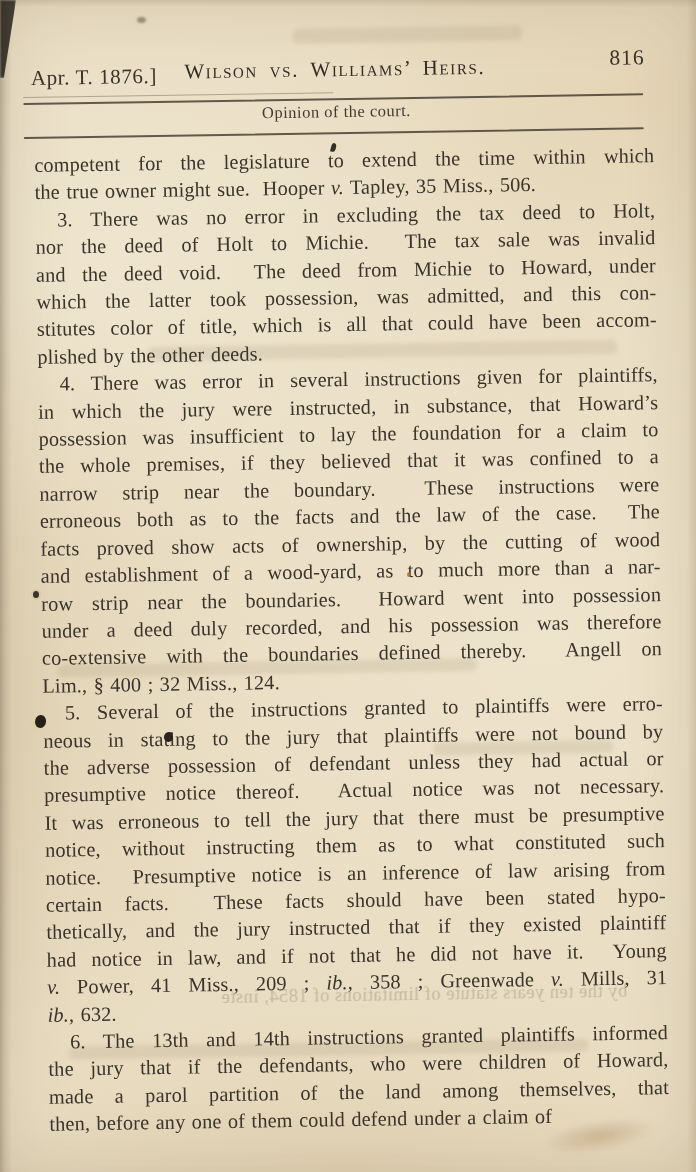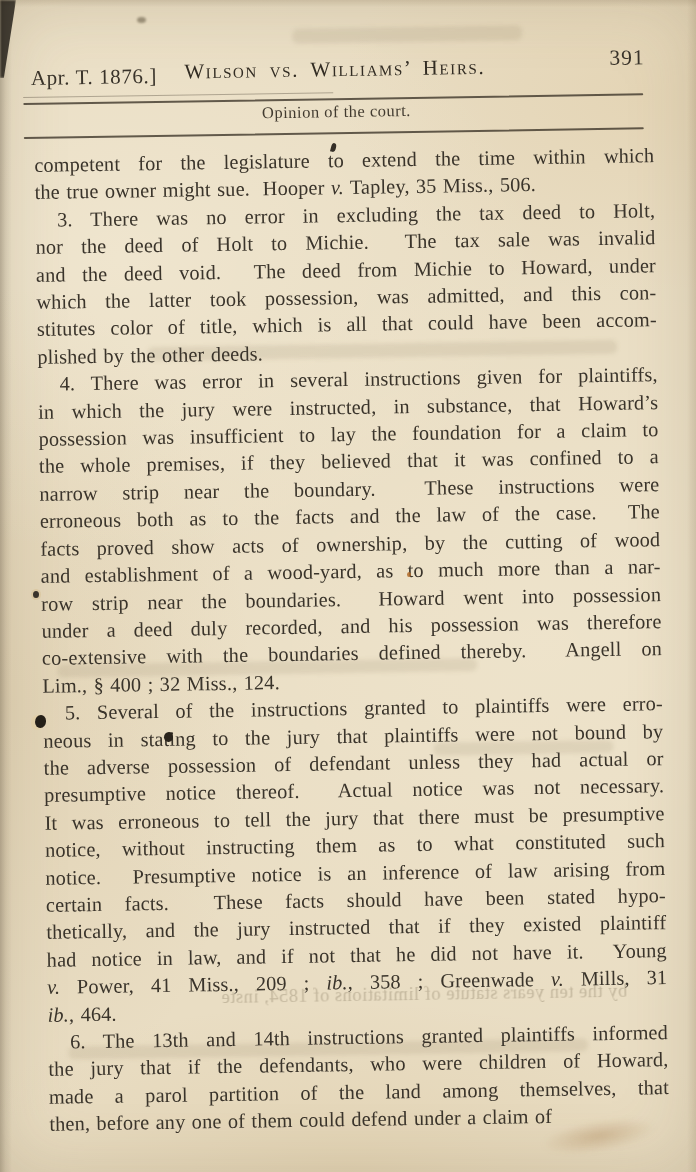--- a/index.html
+++ b/index.html
@@ -80,21 +80,21 @@
 <div class="edge-right"></div>
 <div class="edge-top"></div>
 <div class="corner-wedge"></div>
 
 <div class="rot">
 
   <div class="smudge" style="left:300px;top:28px;width:230px;height:15px;"></div>
 
   <div class="hdr-left">Apr. T. 1876.]</div>
   <div class="hdr-title">Wilson vs. Williams’ Heirs.</div>
-  <div class="hdr-pageno">391</div>
+  <div class="hdr-pageno">816</div>
 
   <div class="rule-hair hair1"></div>
   <div class="rule rule1"></div>
   <div class="section-label">Opinion of the court.</div>
   <div class="rule rule2"></div>
 
   <div class="smudge" style="left:150px;top:344px;width:470px;height:14px;"></div>
   <div class="smudge" style="left:55px;top:660px;width:420px;height:13px;"></div>
   <div class="smudge" style="left:430px;top:744px;width:180px;height:13px;"></div>
   <div class="smudge" style="left:60px;top:1042px;width:520px;height:13px;"></div>
@@ -126,21 +126,21 @@
       <div class="line"><span>neous in stating to the jury that plaintiffs were not bound by</span></div>
       <div class="line"><span>the adverse possession of defendant unless they had actual or</span></div>
       <div class="line"><span>presumptive notice thereof.&nbsp; Actual notice was not necessary.</span></div>
       <div class="line"><span>It was erroneous to tell the jury that there must be presumptive</span></div>
       <div class="line"><span>notice, without instructing them as to what constituted such</span></div>
       <div class="line"><span>notice.&nbsp; Presumptive notice is an inference of law arising from</span></div>
       <div class="line"><span>certain facts.&nbsp; These facts should have been stated hypo-</span></div>
       <div class="line"><span>thetically, and the jury instructed that if they existed plaintiff</span></div>
       <div class="line"><span>had notice in law, and if not that he did not have it.&nbsp; Young</span></div>
       <div class="line"><span class="it">v.</span><span> Power, 41 Miss., 209 ; </span><span class="it">ib.</span><span>, 358 ; Greenwade </span><span class="it">v.</span><span> Mills, 31</span></div>
-      <div class="line end"><span class="it">ib.</span><span>, 464.</span></div>
+      <div class="line end"><span class="it">ib.</span><span>, 632.</span></div>
       <div class="line ind"><span>6. The 13th and 14th instructions granted plaintiffs informed</span></div>
       <div class="line"><span>the jury that if the defendants, who were children of Howard,</span></div>
       <div class="line"><span>made a parol partition of the land among themselves, that</span></div>
       <div class="line end"><span>then, before any one of them could defend under a claim of</span></div>
     </div>
 </div>
 
 <div class="speck speck-comma"></div>
 <div class="speck speck-top"></div>
 <div class="speck speck-dot1"></div>

